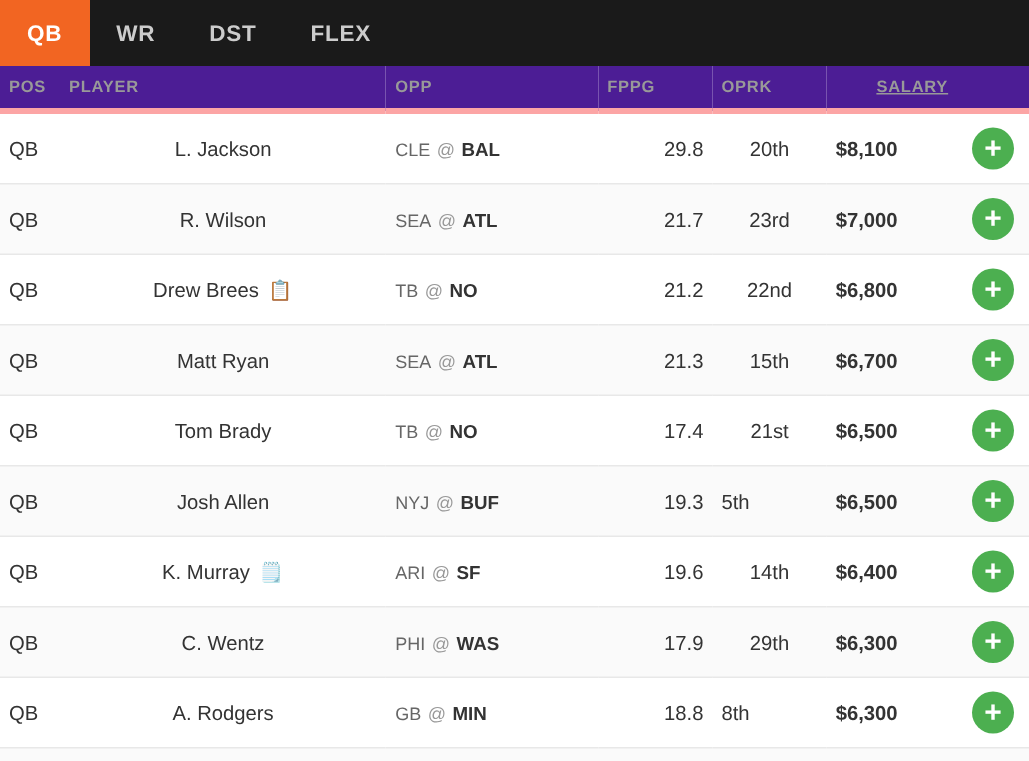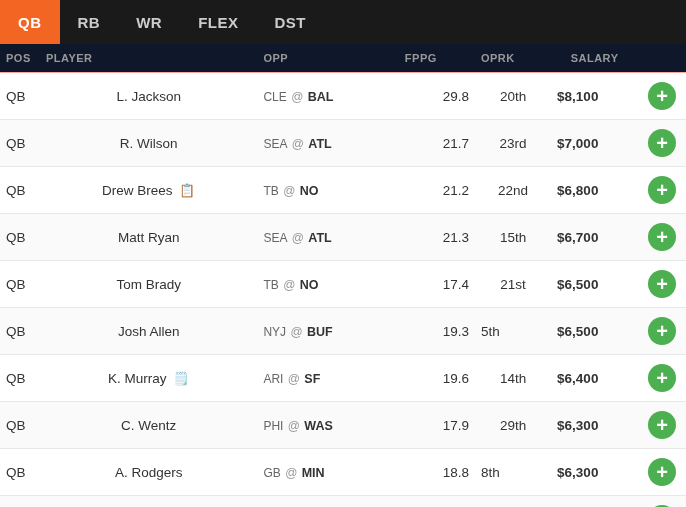--- a/index.html
+++ b/index.html
@@ -26,34 +26,35 @@
       background: #f26522;
       color: #fff;
     }
 
     
     .player-table {
       width: 100%;
       border-collapse: collapse;
     }
     .player-table thead tr {
-      background: #0f172a;
-      border-bottom: 1px solid #fca5a5;
+      background: #4c1d95;
+      border-bottom: 4px solid #fca5a5;
     }
     .player-table thead th {
       text-align: left;
       font-size: 11px;
       font-weight: bold;
       color: #999;
       padding: 8px 6px 8px 6px;
       letter-spacing: 0.5px;
       text-transform: uppercase;
     }
     .player-table thead th.salary-col {
-      text-align: center;
+      text-align: right;
+      text-decoration: underline;
     }
     .player-table tbody tr {
       border-bottom: 1px solid #e8e8e8;
     }
     .player-table tbody tr:nth-child(even) {
       background: #fafafa;
     }
     .player-table tbody td {
       padding: 9px 6px;
       font-size: 13.5px;
@@ -98,24 +99,23 @@
     .table-wrapper {
       overflow-y: auto;
       max-height: 463px;
     }
   </style>
 </head>
 <body>
 
 <div class="tab-bar">
 <div class="tab active">QB</div>
-    <div class="tab">RB</div>
     <div class="tab">WR</div>
+    <div class="tab">DST</div>
     <div class="tab">FLEX</div>
-    <div class="tab">DST</div>
   </div>
 
 <div class="table-wrapper">
   <table class="player-table">
     <thead>
       <tr>
         <th class="pos-col">POS</th>
         <th class="player-col">PLAYER</th>
         <th class="opp-col">OPP</th>
         <th class="fppg-col">FPPG</th>

